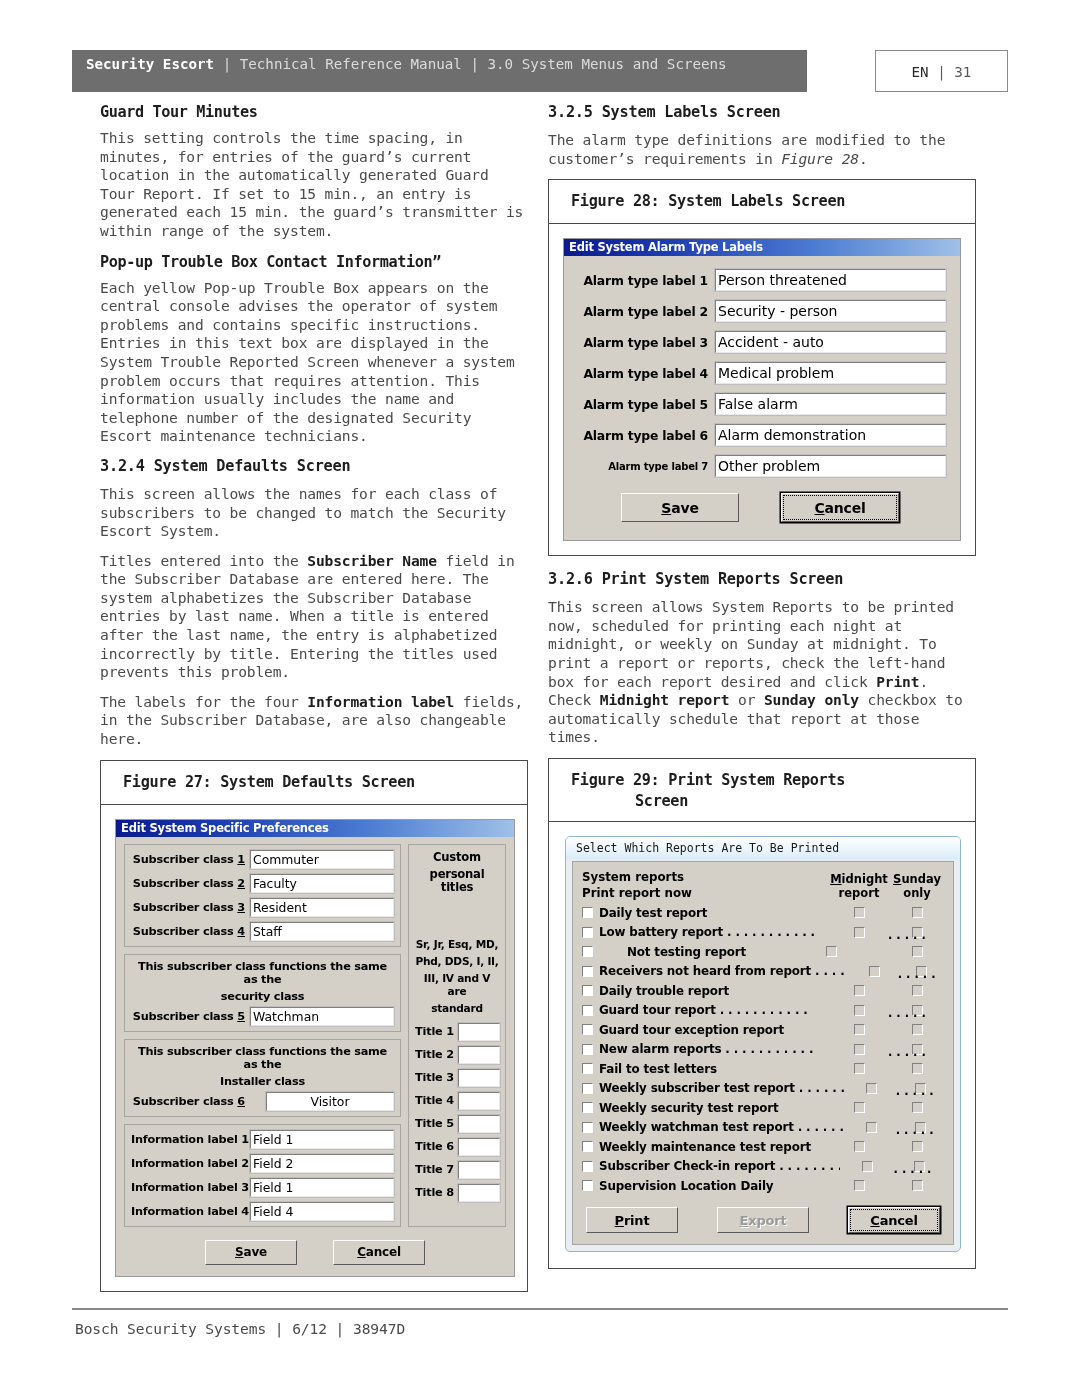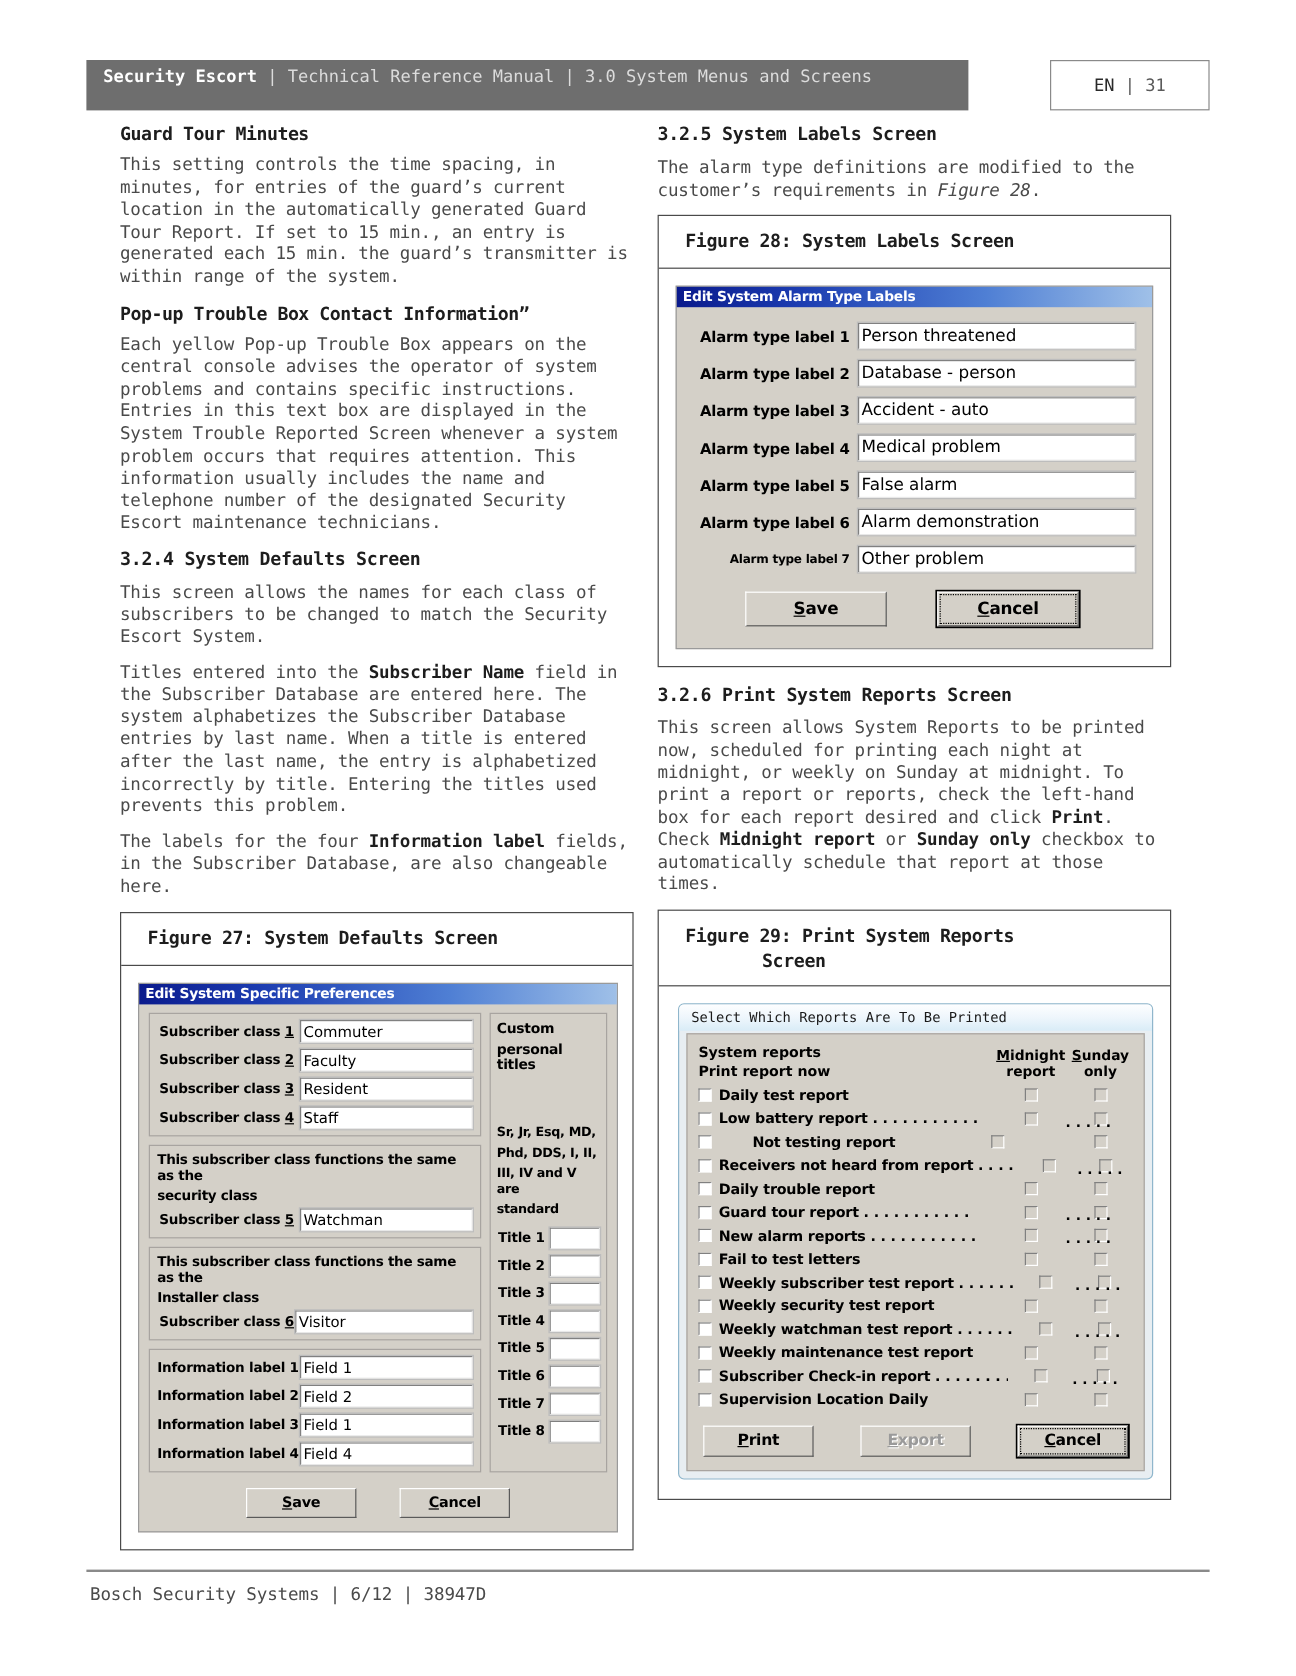--- a/index.html
+++ b/index.html
@@ -173,21 +173,21 @@
     box-sizing: border-box;
     height: 19px;
     line-height: 16px;
     overflow: hidden;
     white-space: nowrap;
   }
   .grp-caption {
     font-size: 11.3px;
     font-weight: bold;
     color: #000;
-    text-align: left;
+    text-align: center;
     line-height: 13px;
     margin-bottom: 4px;
     letter-spacing: -0.25px;
   }
   .btn {
     background: #d4d0c8;
     border-top: 1.5px solid #ffffff;
     border-left: 1.5px solid #ffffff;
     border-right: 1.5px solid #5a5a5a;
     border-bottom: 1.5px solid #5a5a5a;
@@ -306,21 +306,21 @@
                 <div class="lbl" style="width:114px;"><span>Subscriber class </span><u>5</u></div>
                 <div class="txtin" style="flex:1 1 auto; margin-left:5px;">Watchman</div>
               </div>
             </div>
 
             <div class="grp">
               <div class="grp-caption">This subscriber class functions the same as the</div>
               <div class="grp-caption">Installer class</div>
               <div class="row">
                 <div class="lbl" style="width:114px;"><span>Subscriber class </span><u>6</u></div>
-                <div class="txtin" style="flex:1 1 auto; margin-left:1px;">Visitor</div>
+                <div class="txtin" style="flex:1 1 auto; margin-left:21px;text-align:center;">Visitor</div>
               </div>
             </div>
 
             <div class="grp" style="margin-bottom:4px;">
               <div class="row">
                 <div class="lbl" style="width:114px;">Information label 1</div>
                 <div class="txtin" style="flex:1 1 auto; margin-left:5px;">Field 1</div>
               </div>
               <div class="row">
                 <div class="lbl" style="width:114px;">Information label 2</div>
@@ -405,21 +405,21 @@
 
       <div class="dlg">
         <div class="dlg-title">Edit System Alarm Type Labels</div>
         <div class="dlg-body" style="padding:13px 14px 10px 10px;">
           <div class="row" style="margin-bottom:9px;">
             <div class="lbl" style="width:134px; font-size:12.4px;">Alarm type label 1</div>
             <div class="txtin" style="flex:1 1 auto; margin-left:7px; height:22px; font-size:14px; line-height:19px;">Person threatened</div>
           </div>
           <div class="row" style="margin-bottom:9px;">
             <div class="lbl" style="width:134px; font-size:12.4px;">Alarm type label 2</div>
-            <div class="txtin" style="flex:1 1 auto; margin-left:7px; height:22px; font-size:14px; line-height:19px;">Database - person</div>
+            <div class="txtin" style="flex:1 1 auto; margin-left:7px; height:22px; font-size:14px; line-height:19px;">Security - person</div>
           </div>
           <div class="row" style="margin-bottom:9px;">
             <div class="lbl" style="width:134px; font-size:12.4px;">Alarm type label 3</div>
             <div class="txtin" style="flex:1 1 auto; margin-left:7px; height:22px; font-size:14px; line-height:19px;">Accident - auto</div>
           </div>
           <div class="row" style="margin-bottom:9px;">
             <div class="lbl" style="width:134px; font-size:12.4px;">Alarm type label 4</div>
             <div class="txtin" style="flex:1 1 auto; margin-left:7px; height:22px; font-size:14px; line-height:19px;">Medical problem</div>
           </div>
           <div class="row" style="margin-bottom:9px;">
@@ -537,20 +537,30 @@
                 <div style="width: 62px; display: flex; justify-content: center; align-items: center;">
                   <div class="cb"></div>
                 </div>
                 <div style="width: 54px; display: flex; justify-content: center; align-items: center; position: relative;">
                   <span style="position: absolute; left: -2px; top: 1px; font-size: 11.5px; font-weight: bold; color: rgb(0, 0, 0);">. . . . .</span>
                   <div class="cb"></div>
                 </div>
               </div>
               <div style="display: flex; align-items: center; height: 19.5px;">
                 <div class="cb-white"></div>
+                <div style="flex: 1 1 auto; font-size: 11.9px; font-weight: bold; color: rgb(0, 0, 0); margin-left: 6px; white-space: nowrap; overflow: hidden; letter-spacing: -0.15px;">Guard tour exception report</div>
+                <div style="width: 62px; display: flex; justify-content: center; align-items: center;">
+                  <div class="cb"></div>
+                </div>
+                <div style="width: 54px; display: flex; justify-content: center; align-items: center; position: relative;">
+                  <div class="cb"></div>
+                </div>
+              </div>
+              <div style="display: flex; align-items: center; height: 19.5px;">
+                <div class="cb-white"></div>
                 <div style="flex: 1 1 auto; font-size: 11.9px; font-weight: bold; color: rgb(0, 0, 0); margin-left: 6px; white-space: nowrap; overflow: hidden; letter-spacing: -0.15px;">New alarm reports . . . . . . . . . . .</div>
                 <div style="width: 62px; display: flex; justify-content: center; align-items: center;">
                   <div class="cb"></div>
                 </div>
                 <div style="width: 54px; display: flex; justify-content: center; align-items: center; position: relative;">
                   <span style="position: absolute; left: -2px; top: 1px; font-size: 11.5px; font-weight: bold; color: rgb(0, 0, 0);">. . . . .</span>
                   <div class="cb"></div>
                 </div>
               </div>
               <div style="display: flex; align-items: center; height: 19.5px;">

